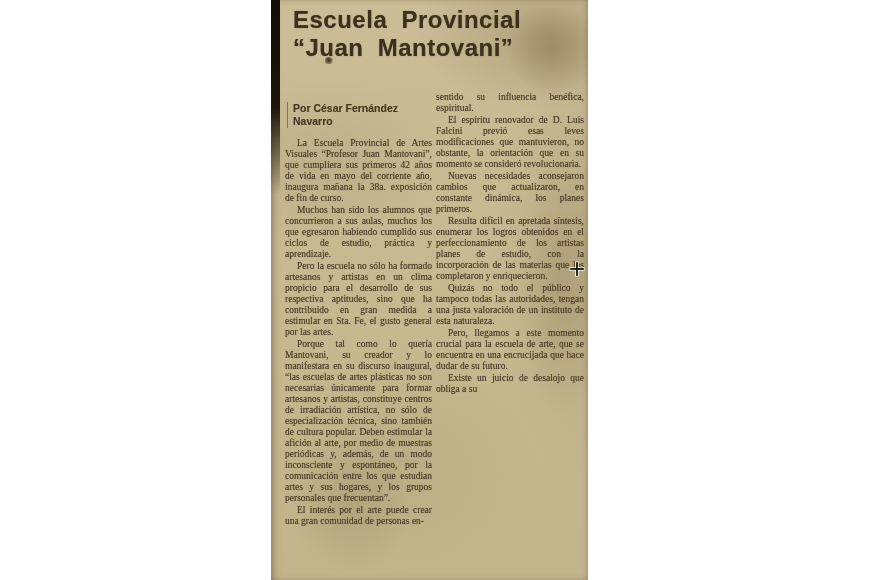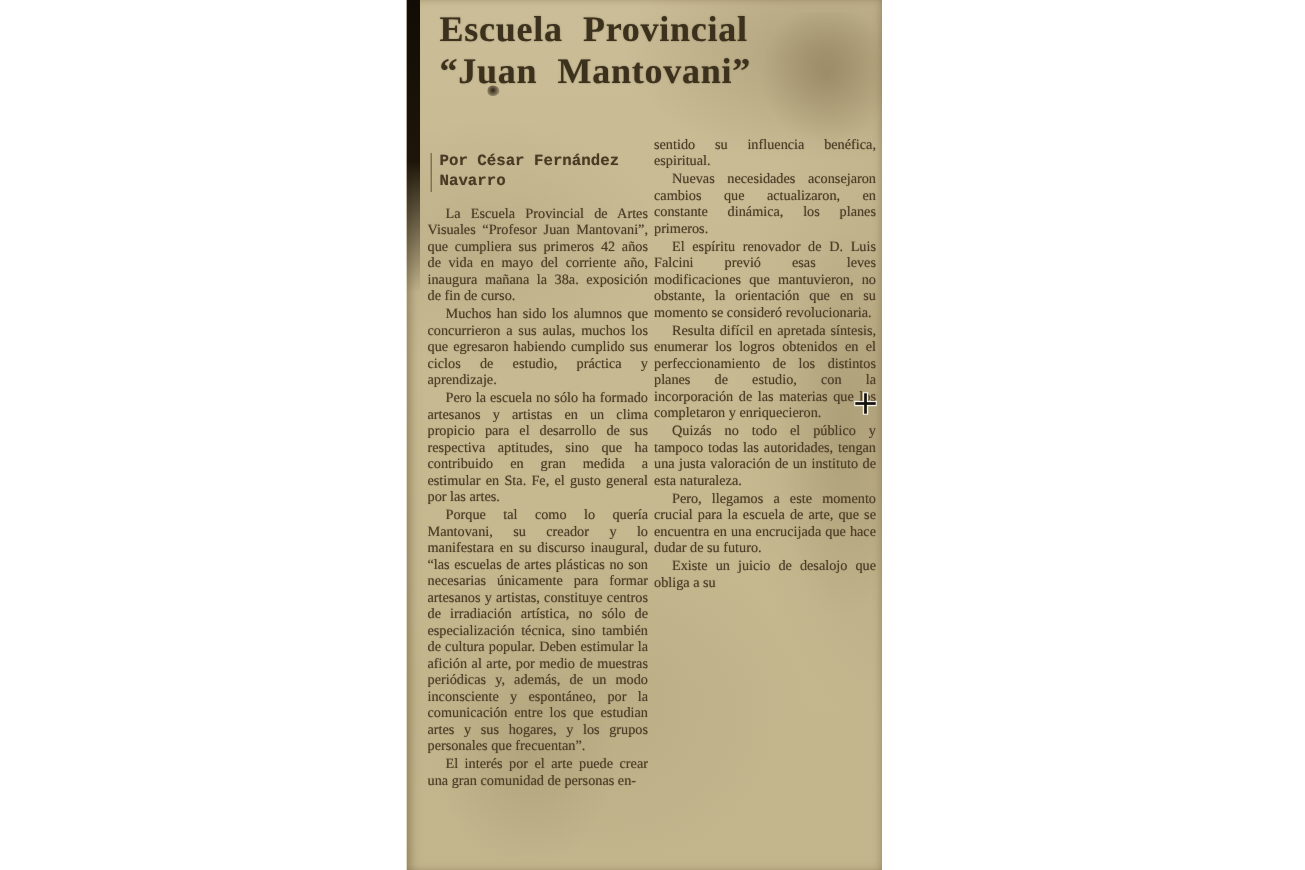--- a/index.html
+++ b/index.html
@@ -29,35 +29,35 @@
     background:radial-gradient(ellipse at 60% 50%, rgba(133,118,82,.26), transparent 68%);}
   .stain-3{left:20px;top:430px;width:120px;height:150px;
     background:radial-gradient(ellipse at 50% 50%, rgba(115,100,66,.16), transparent 70%);}
   .ink-dot{
     position:absolute;left:54px;top:57px;width:8px;height:7px;border-radius:50% 60% 55% 45%;
     background:radial-gradient(circle at 45% 45%, #2b2113, rgba(43,33,19,.25) 75%, transparent);
   }
   
   .headline{
     position:absolute;left:22px;top:6px;width:288px;margin:0;
-    font-family:Liberation Serif, serif;font-weight:bold;
+    font-family:Liberation Sans, sans-serif;font-weight:bold;
     font-size:24px;line-height:28px;color:#3c311d;
     letter-spacing:.5px;word-spacing:7px;
     text-shadow:0 0 1px rgba(60,48,28,.55);
   }
   .headline .hl{display:block;}
   
   .byline{
     position:absolute;left:16px;top:102px;width:140px;
     font-family:"Liberation Sans",sans-serif;font-weight:bold;
     font-size:10.5px;line-height:13px;color:#4a3a24;
     border-left:1px solid rgba(74,58,36,.55);padding-left:5px;
     text-shadow:0 0 .6px rgba(74,58,36,.5);
   }
-  .byline span{display:block;font-family:Liberation Mono, monospace;}
+  .byline span{display:block;}
   
   .col{
     position:absolute;color:#4e3e28;
     font-size:9.5px;line-height:11px;text-align:justify;
     text-shadow:0 0 .7px rgba(78,62,40,.65);
   }
   .col-left{left:14px;top:138px;width:147px;height:442px;overflow:hidden;}
   .col-right{left:165px;top:92px;width:148px;height:488px;overflow:hidden;}
   .col .para{margin:0 0 1px 0;text-indent:12px;}
   .col-right .para:first-child{text-indent:0;}
@@ -90,23 +90,23 @@
     <div class="col col-left" lang="es">
         <p class="para">La Escuela Provincial de Artes Visuales “Profesor Juan Mantovani”, que cumpliera sus primeros 42 años de vida en mayo del corriente año, inaugura mañana la 38a. exposición de fin de curso.</p>
         <p class="para">Muchos han sido los alumnos que concurrieron a sus aulas, muchos los que egresaron habiendo cumplido sus ciclos de estudio, práctica y aprendizaje.</p>
         <p class="para">Pero la escuela no sólo ha formado artesanos y artistas en un clima propicio para el desarrollo de sus respectiva aptitudes, sino que ha contribuido en gran medida a estimular en Sta. Fe, el gusto general por las artes.</p>
         <p class="para">Porque tal como lo quería Mantovani, su creador y lo manifestara en su discurso inaugural, “las escuelas de artes plásticas no son necesarias únicamente para formar artesanos y artistas, constituye centros de irradiación artística, no sólo de especialización técnica, sino también de cultura popular. Deben estimular la afición al arte, por medio de muestras periódicas y, además, de un modo inconsciente y espontáneo, por la comunicación entre los que estudian artes y sus hogares, y los grupos personales que frecuentan”.</p>
         <p class="para">El interés por el arte puede crear una gran comunidad de personas en-</p>
       </div>
 
     <div class="col col-right" lang="es">
         <p class="para">sentido su influencia benéfica, espiritual.</p>
+        <p class="para">El espíritu renovador de D. Luis Falcini previó esas leves modificaciones que mantuvieron, no obstante, la orientación que en su momento se consideró revolucionaria.</p>
         <p class="para">Nuevas necesidades aconsejaron cambios que actualizaron, en constante dinámica, los planes primeros.</p>
-        <p class="para">El espíritu renovador de D. Luis Falcini previó esas leves modificaciones que mantuvieron, no obstante, la orientación que en su momento se consideró revolucionaria.</p>
-        <p class="para">Resulta difícil en apretada síntesis, enumerar los logros obtenidos en el perfeccionamiento de los distintos planes de estudio, con la incorporación de las materias que los completaron y enriquecieron.</p>
+        <p class="para">Resulta difícil en apretada síntesis, enumerar los logros obtenidos en el perfeccionamiento de los artistas planes de estudio, con la incorporación de las materias que los completaron y enriquecieron.</p>
         <p class="para">Quizás no todo el público y tampoco todas las autoridades, tengan una justa valoración de un instituto de esta naturaleza.</p>
         <p class="para">Pero, llegamos a este momento crucial para la escuela de arte, que se encuentra en una encrucijada que hace dudar de su futuro.</p>
         <p class="para">Existe un juicio de desalojo que obliga a su</p>
       </div>
 
   </div>
 
   <svg class="cursor" viewBox="0 0 16 16">
     <rect x="6.2" y="0.5" width="3.6" height="15" fill="#ffffff" opacity="0.85"></rect>
     <rect x="0.5" y="6.2" width="15" height="3.6" fill="#ffffff" opacity="0.85"></rect>

